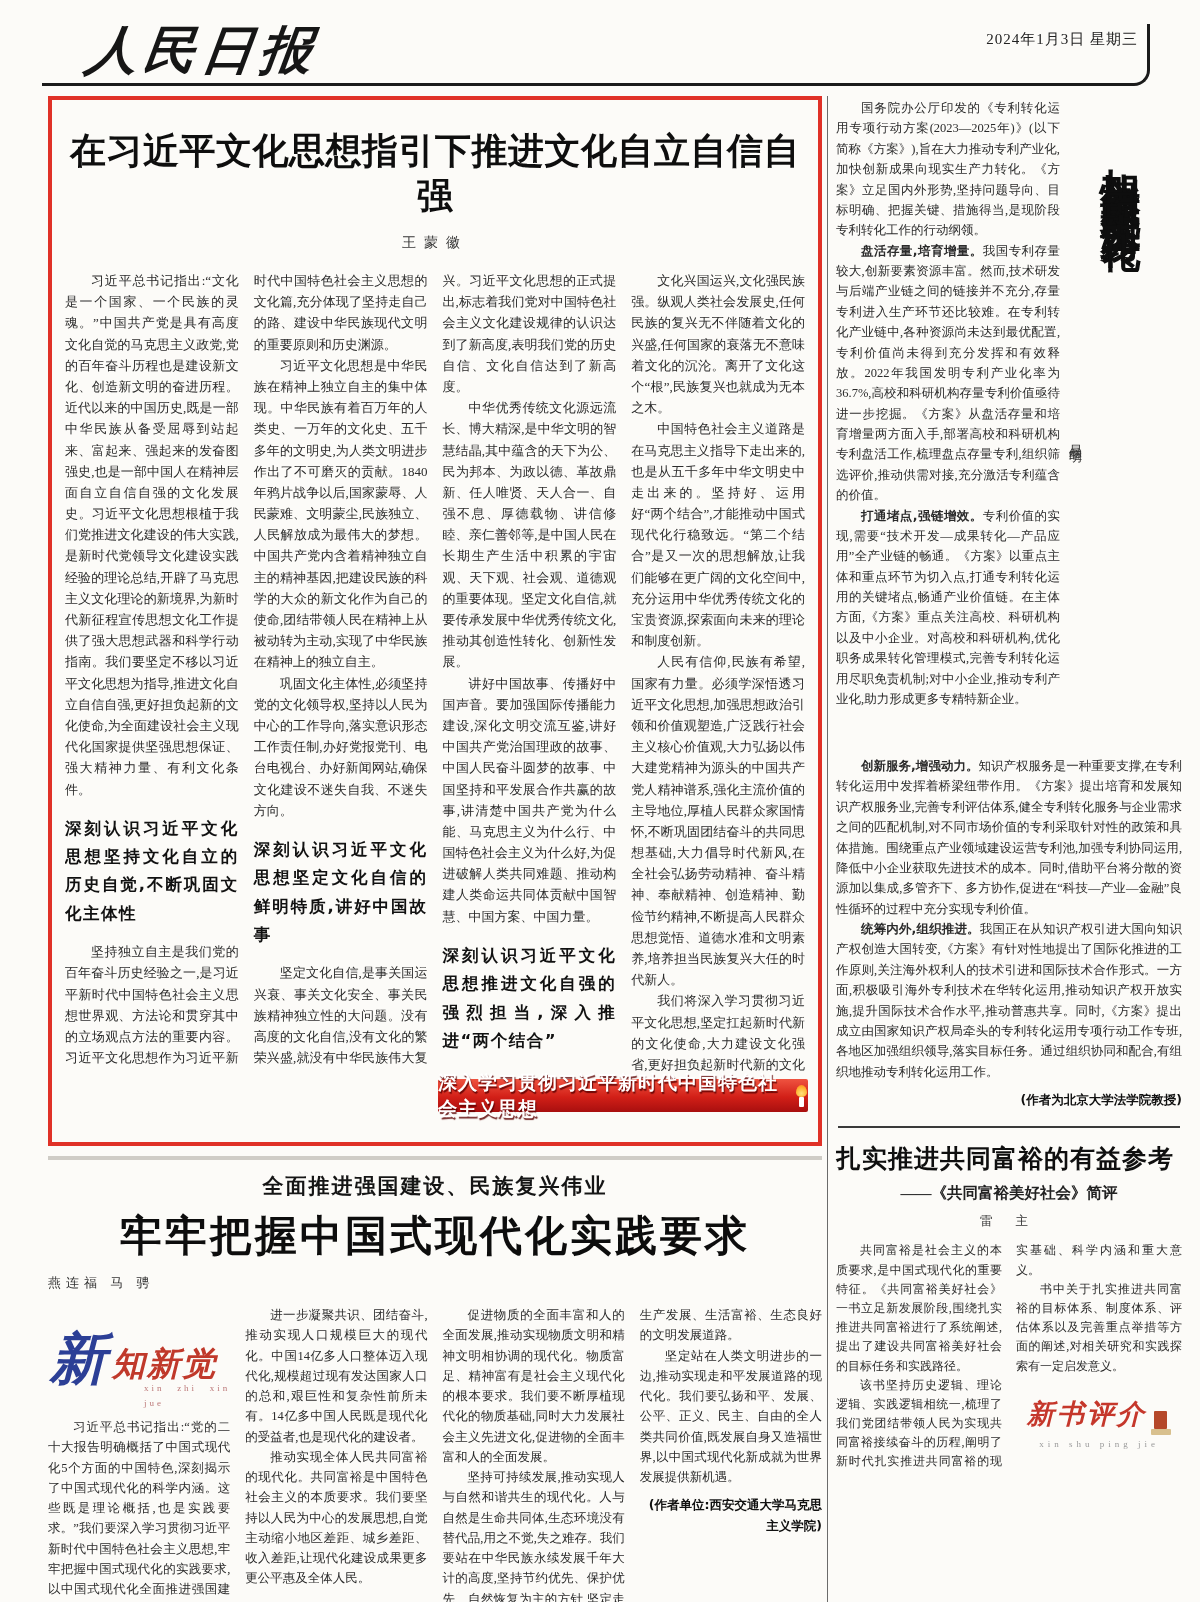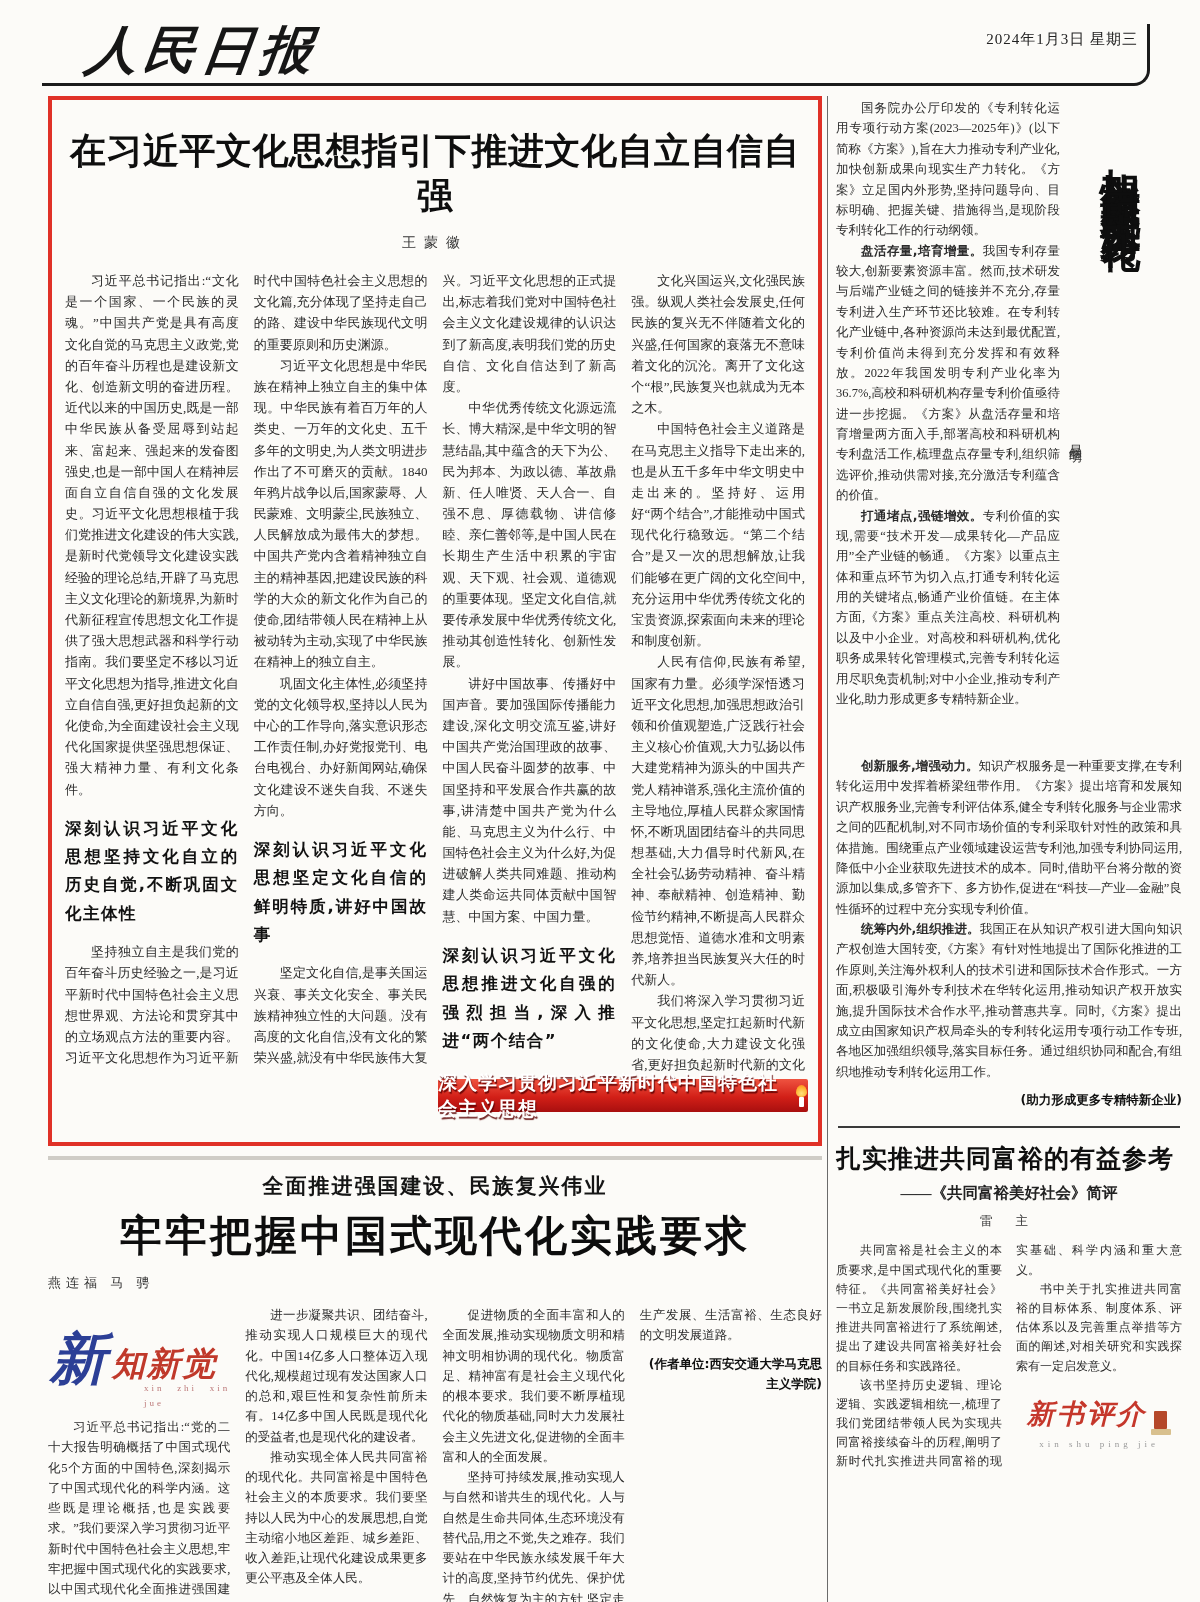--- a/index.html
+++ b/index.html
@@ -181,21 +181,21 @@
           <p class="para"><b class="lead">打通堵点,强链增效。</b><span>专利价值的实现,需要“技术开发—成果转化—产品应用”全产业链的畅通。《方案》以重点主体和重点环节为切入点,打通专利转化运用的关键堵点,畅通产业价值链。在主体方面,《方案》重点关注高校、科研机构以及中小企业。对高校和科研机构,优化职务成果转化管理模式,完善专利转化运用尽职免责机制;对中小企业,推动专利产业化,助力形成更多专精特新企业。</span></p>
         </div>
       <div class="rt-headline-col">
         <div class="vert-headline">加快创新成果向现实生产力转化</div>
         <div class="vert-author">易继明</div>
       </div>
     </div>
     <div class="rt-bottom">
         <p class="para"><b class="lead">创新服务,增强动力。</b><span>知识产权服务是一种重要支撑,在专利转化运用中发挥着桥梁纽带作用。《方案》提出培育和发展知识产权服务业,完善专利评估体系,健全专利转化服务与企业需求之间的匹配机制,对不同市场价值的专利采取针对性的政策和具体措施。围绕重点产业领域建设运营专利池,加强专利协同运用,降低中小企业获取先进技术的成本。同时,借助平台将分散的资源加以集成,多管齐下、多方协作,促进在“科技—产业—金融”良性循环的过程中充分实现专利价值。</span></p>
         <p class="para"><b class="lead">统筹内外,组织推进。</b><span>我国正在从知识产权引进大国向知识产权创造大国转变,《方案》有针对性地提出了国际化推进的工作原则,关注海外权利人的技术引进和国际技术合作形式。一方面,积极吸引海外专利技术在华转化运用,推动知识产权开放实施,提升国际技术合作水平,推动普惠共享。同时,《方案》提出成立由国家知识产权局牵头的专利转化运用专项行动工作专班,各地区加强组织领导,落实目标任务。通过组织协同和配合,有组织地推动专利转化运用工作。</span></p>
-        <p class="para attr"><b class="lead"></b><span>(助力形成更多专精特新企业)</span></p>
+        <p class="para attr"><b class="lead"></b><span>(作者为北京大学法学院教授)</span></p>
       </div>
 
     <div class="right-divider"></div>
 
     <div>
       <div class="br-headline">扎实推进共同富裕的有益参考</div>
       <div class="br-subtitle">——《共同富裕美好社会》简评</div>
       <div class="br-author">雷  主</div>
       <div class="br-cols">
         <div>
@@ -227,18 +227,19 @@
         <span class="logo-xin">新</span>
         <span class="logo-rest">知新觉</span>
         <span class="logo-pinyin">xin zhi xin jue</span>
       </div>
       <div>
           <p class="para"><span>习近平总书记指出:“党的二十大报告明确概括了中国式现代化5个方面的中国特色,深刻揭示了中国式现代化的科学内涵。这些既是理论概括,也是实践要求。”我们要深入学习贯彻习近平新时代中国特色社会主义思想,牢牢把握中国式现代化的实践要求,以中国式现代化全面推进强国建设、民族复兴伟业。</span></p>
           <p class="para"><span>进一步凝聚共识、团结奋斗,推动实现人口规模巨大的现代化。中国14亿多人口整体迈入现代化,规模超过现有发达国家人口的总和,艰巨性和复杂性前所未有。14亿多中国人民既是现代化的受益者,也是现代化的建设者。</span></p>
           <p class="para"><span>推动实现全体人民共同富裕的现代化。共同富裕是中国特色社会主义的本质要求。我们要坚持以人民为中心的发展思想,自觉主动缩小地区差距、城乡差距、收入差距,让现代化建设成果更多更公平惠及全体人民。</span></p>
           <p class="para"><span>促进物质的全面丰富和人的全面发展,推动实现物质文明和精神文明相协调的现代化。物质富足、精神富有是社会主义现代化的根本要求。我们要不断厚植现代化的物质基础,同时大力发展社会主义先进文化,促进物的全面丰富和人的全面发展。</span></p>
           <p class="para"><span>坚持可持续发展,推动实现人与自然和谐共生的现代化。人与自然是生命共同体,生态环境没有替代品,用之不觉,失之难存。我们要站在中华民族永续发展千年大计的高度,坚持节约优先、保护优先、自然恢复为主的方针,坚定走生产发展、生活富裕、生态良好的文明发展道路。</span></p>
+          <p class="para"><span>坚定站在人类文明进步的一边,推动实现走和平发展道路的现代化。我们要弘扬和平、发展、公平、正义、民主、自由的全人类共同价值,既发展自身又造福世界,以中国式现代化新成就为世界发展提供新机遇。</span></p>
           <p class="para attr"><span>(作者单位:西安交通大学马克思主义学院)</span></p>
         </div>
     </div>
   </div>
 
 </div>
 
 </body></html>

